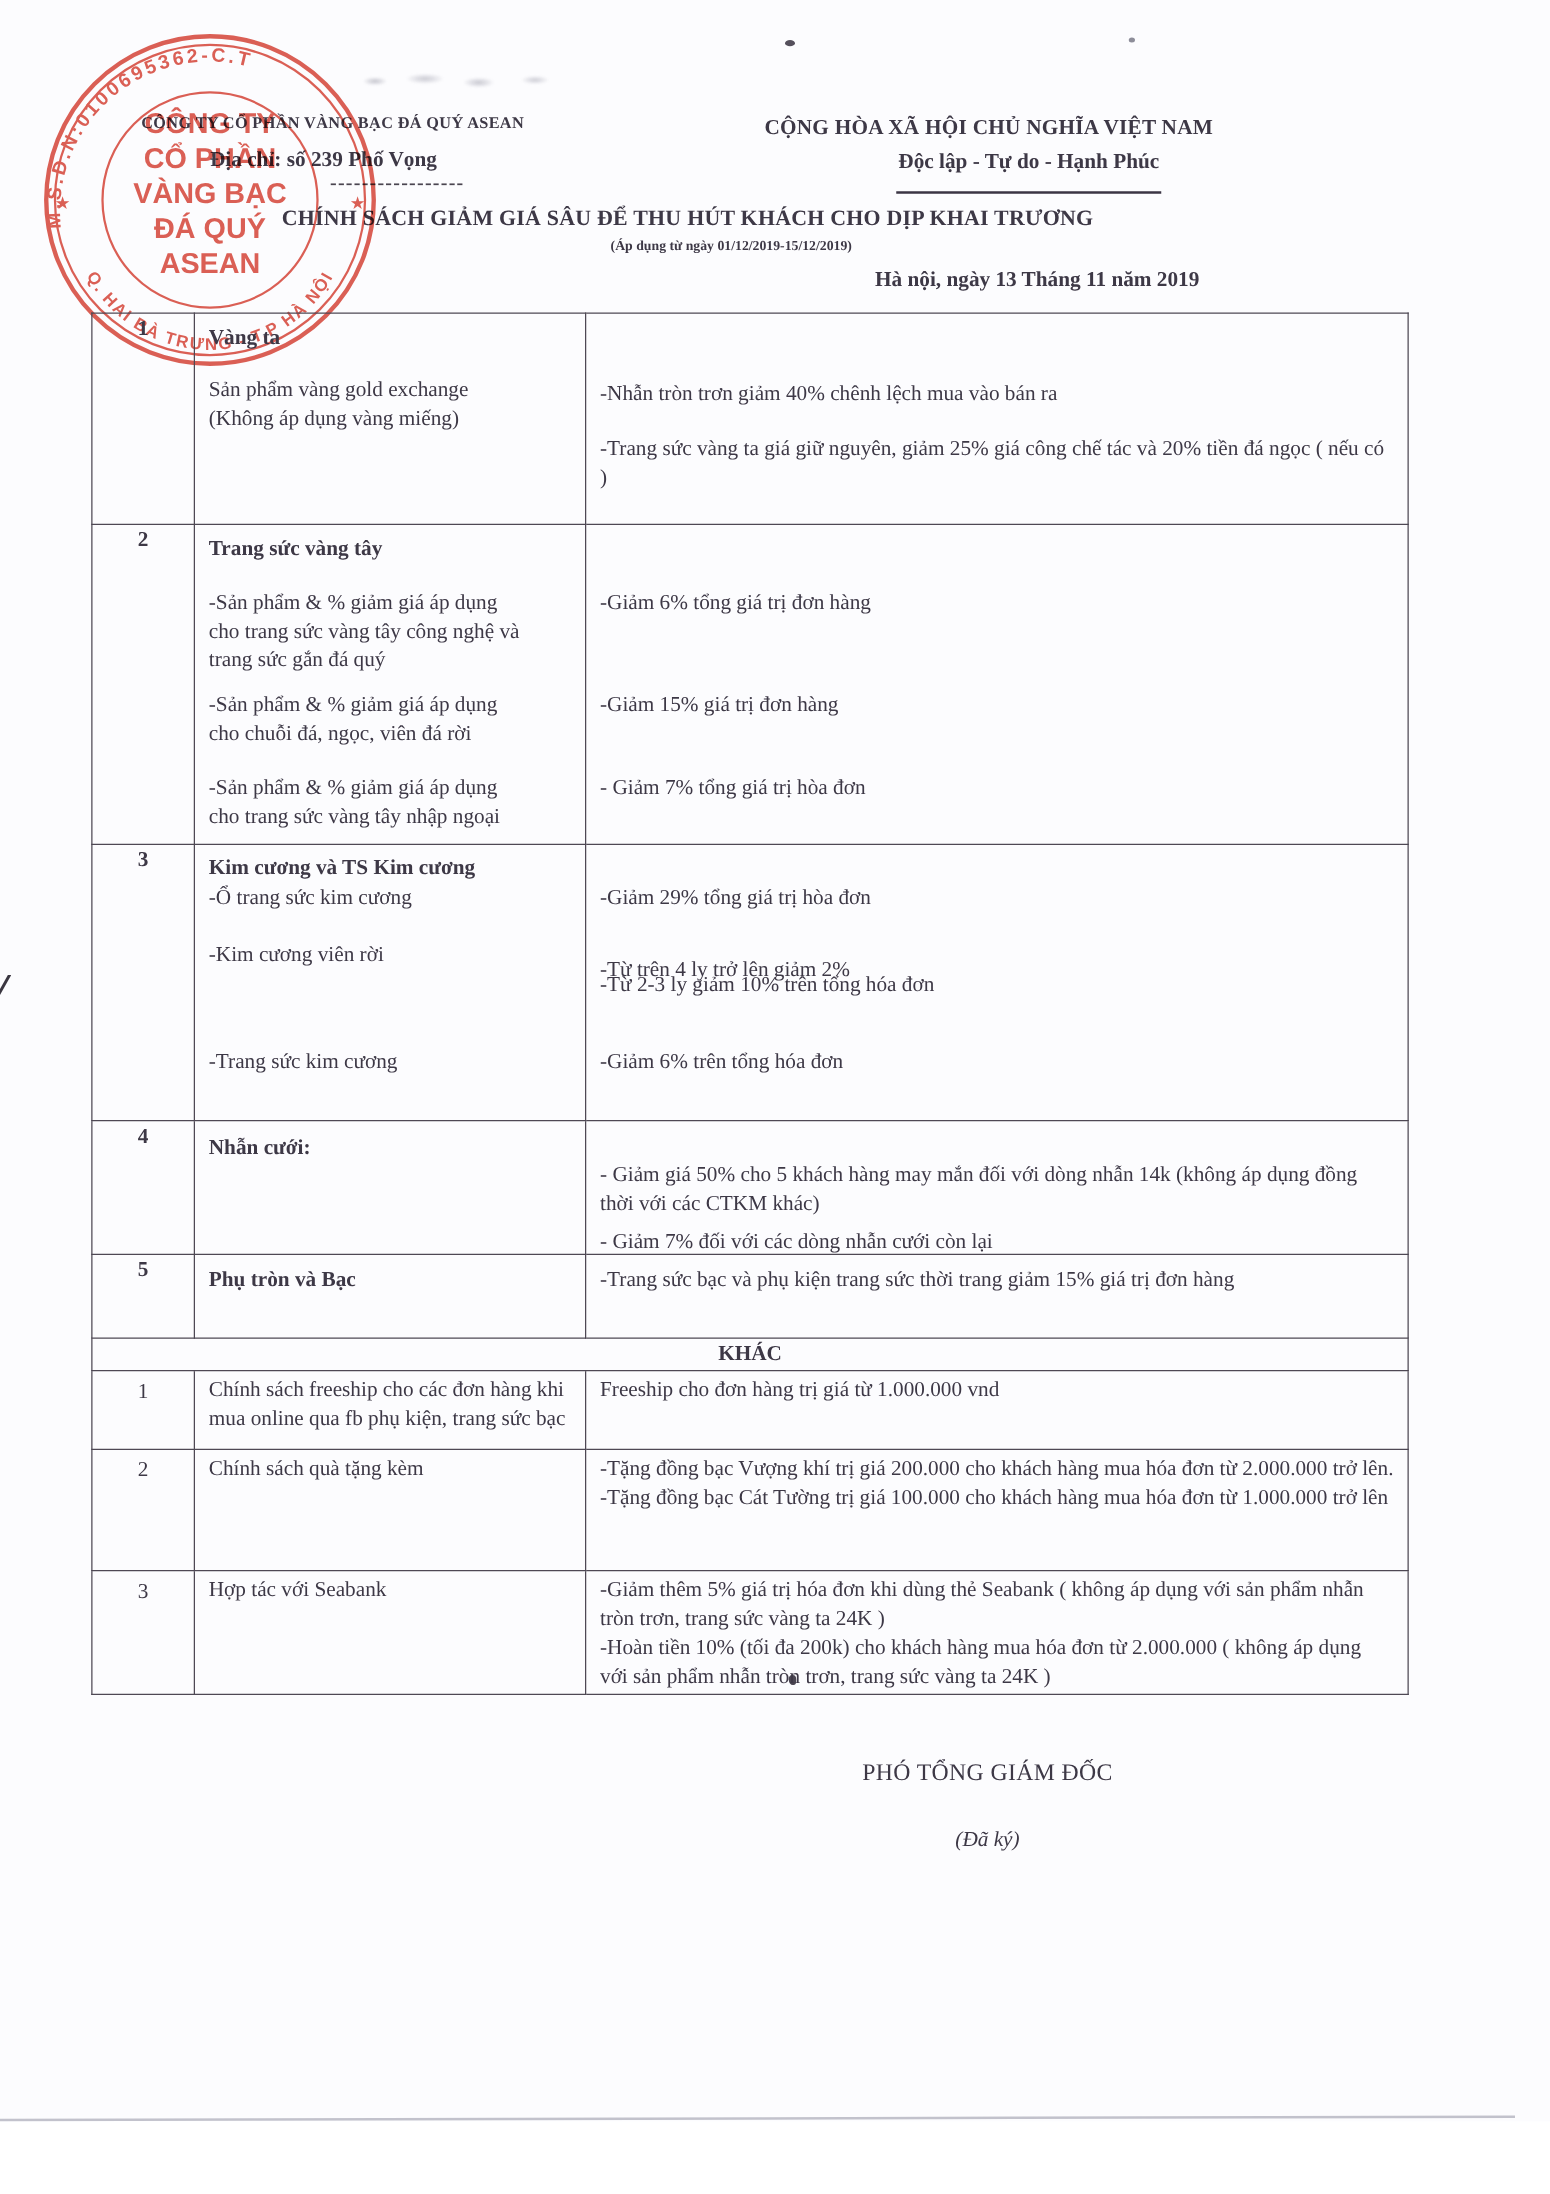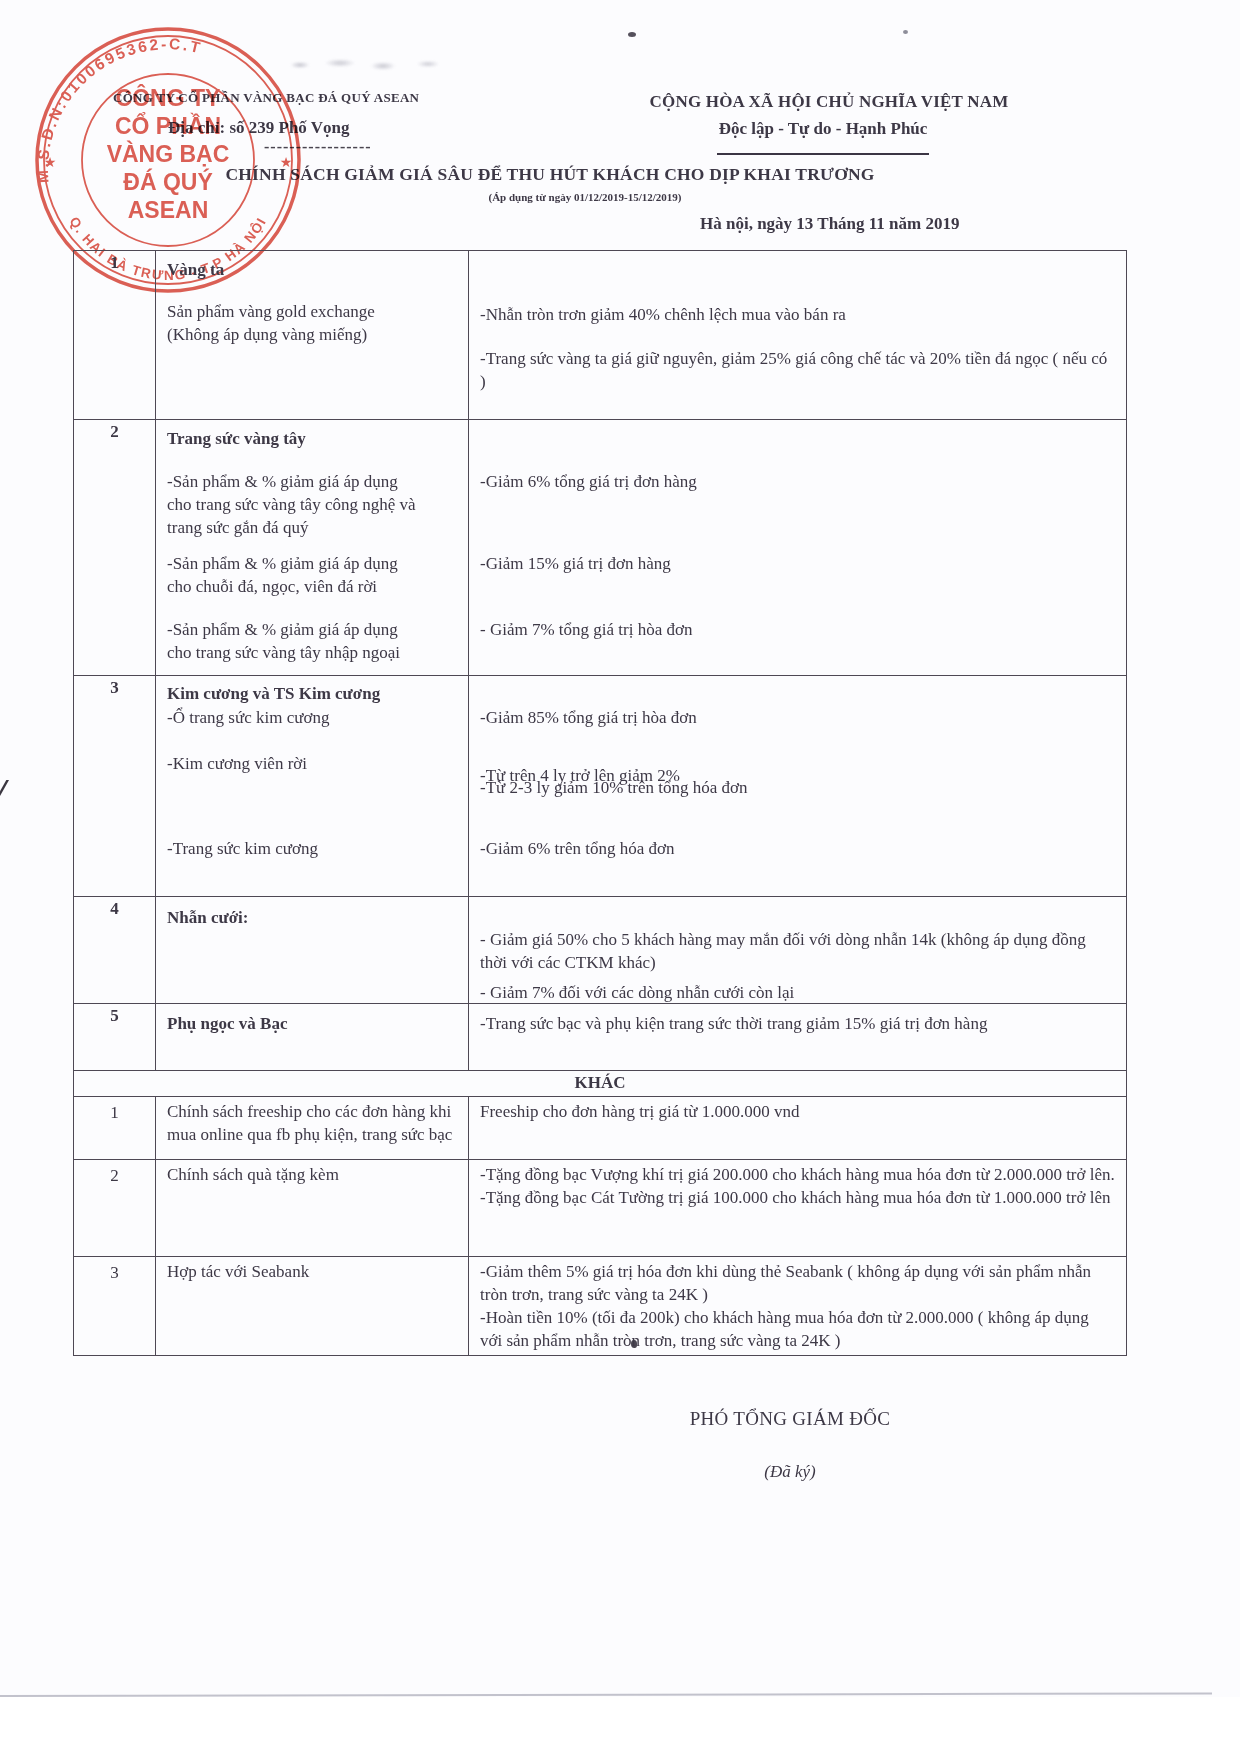--- a/index.html
+++ b/index.html
@@ -6,21 +6,21 @@
   body{
     width:1240px;height:1755px;position:relative;background:#ffffff;
     font-family:"Liberation Serif",serif;color:#3d3846;overflow:hidden;
   }
   .scan-page{position:absolute;left:0;top:0;width:1240px;height:1697px;background:#fcfcfe;}
   .page-edge{position:absolute;left:0;top:1695px;width:1212px;height:2px;background:#c2c2cc;transform:rotate(-0.12deg);transform-origin:left center;}
   
   .hdr-company{position:absolute;left:113px;top:90px;font-size:13px;font-weight:bold;letter-spacing:.3px;}
   .hdr-address{position:absolute;left:168px;top:118px;font-size:17px;font-weight:bold;}
   .hdr-dashes{position:absolute;left:264px;top:138px;font-size:16px;font-weight:bold;letter-spacing:1px;color:#4a4550;}
-  .hdr-national{position:absolute;left:636px;top:92px;width:386px;text-align:center;font-size:17px;font-weight:bold;letter-spacing:.2px;}
+  .hdr-national{position:absolute;left:598px;top:92px;width:386px;text-align:center;font-size:17px;font-weight:bold;letter-spacing:.2px;}
   .hdr-motto-wrap{position:absolute;left:630px;top:119px;width:386px;text-align:center;}
   .hdr-motto{display:inline-block;font-size:17px;font-weight:bold;border-bottom:2px solid #3b3544;padding:0 2px 14px 2px;}
   .doc-title{position:absolute;left:85px;top:164px;width:930px;text-align:center;font-size:17.5px;font-weight:bold;letter-spacing:.2px;}
   .doc-subtitle{position:absolute;left:160px;top:191px;width:850px;text-align:center;font-size:11px;font-weight:bold;}
   .doc-date{position:absolute;left:700px;top:214px;font-size:17px;font-weight:bold;}
   
   .stamp{position:absolute;left:30px;top:22px;width:276px;height:276px;mix-blend-mode:multiply;opacity:.88;}
   
   table.policy{
     position:absolute;left:73px;top:250px;width:1053px;
@@ -161,42 +161,42 @@
 
   <tr class="r3">
     <td class="stt">3</td>
     <td class="cell c2">
       <p class="abs ttl t">Kim cương và TS Kim cương</p>
       <p class="abs i0">-Ổ trang sức kim cương</p>
       <p class="abs i1">-Kim cương viên rời</p>
       <p class="abs i2">-Trang sức kim cương</p>
     </td>
     <td class="cell c3">
-      <p class="abs p0">-Giảm 85% tổng giá trị hòa đơn</p>
+      <p class="abs p0">-Giảm 29% tổng giá trị hòa đơn</p>
       <p class="abs p1">-Từ trên 4 ly trở lên giảm 2%</p>
       <p class="abs p2">-Từ 2-3 ly giảm 10% trên tổng hóa đơn</p>
       <p class="abs p3">-Giảm 6% trên tổng hóa đơn</p>
     </td>
   </tr>
 
   <tr class="r4">
     <td class="stt">4</td>
     <td class="cell c2">
       <p class="abs ttl t">Nhẫn cưới:</p>
     </td>
     <td class="cell c3">
       <p class="abs p0">- Giảm giá 50% cho 5 khách hàng may mắn đối với dòng nhẫn 14k (không áp dụng đồng thời với các CTKM khác)</p>
       <p class="abs p1">- Giảm 7% đối với các dòng nhẫn cưới còn lại</p>
     </td>
   </tr>
 
   <tr class="r5">
     <td class="stt">5</td>
     <td class="cell c2">
-      <p class="abs ttl t">Phụ ngọc và Bạc</p>
+      <p class="abs ttl t">Phụ tròn và Bạc</p>
     </td>
     <td class="cell c3">
       <p class="abs p0">-Trang sức bạc và phụ kiện trang sức thời trang giảm 15% giá trị đơn hàng</p>
     </td>
   </tr>
 
   <tr>
     <td class="khac" colspan="3">KHÁC</td>
   </tr>
 

